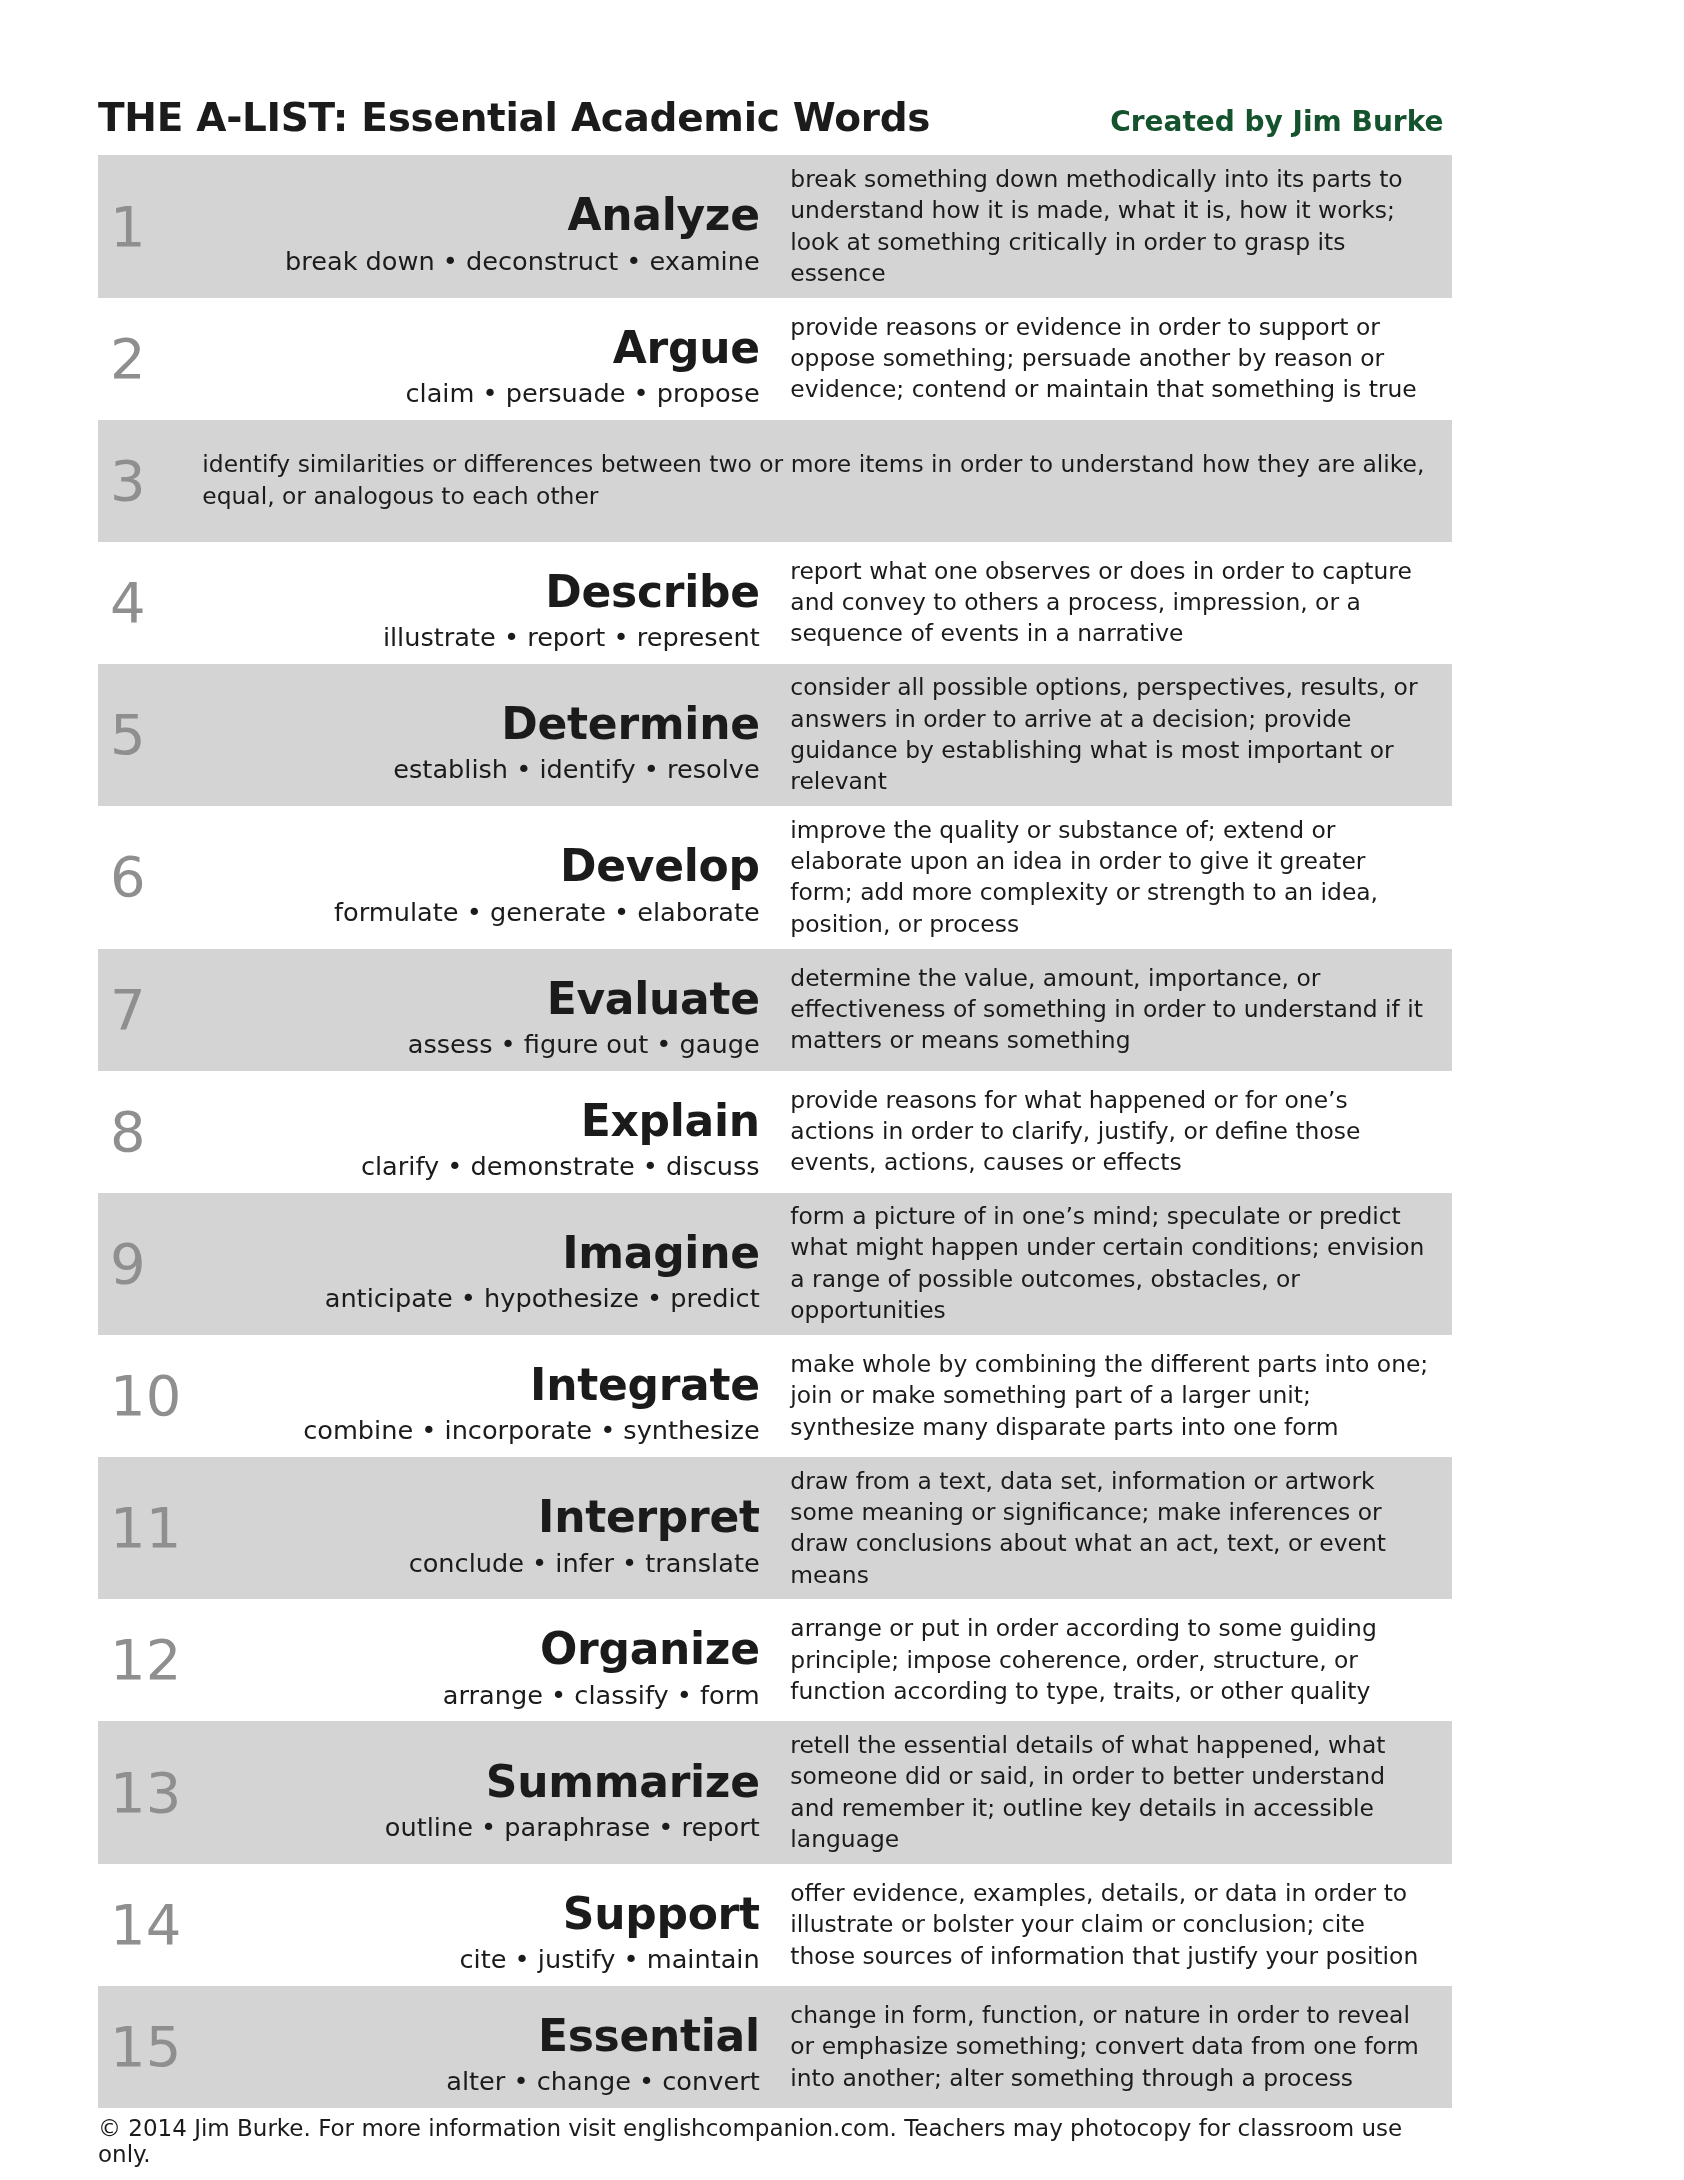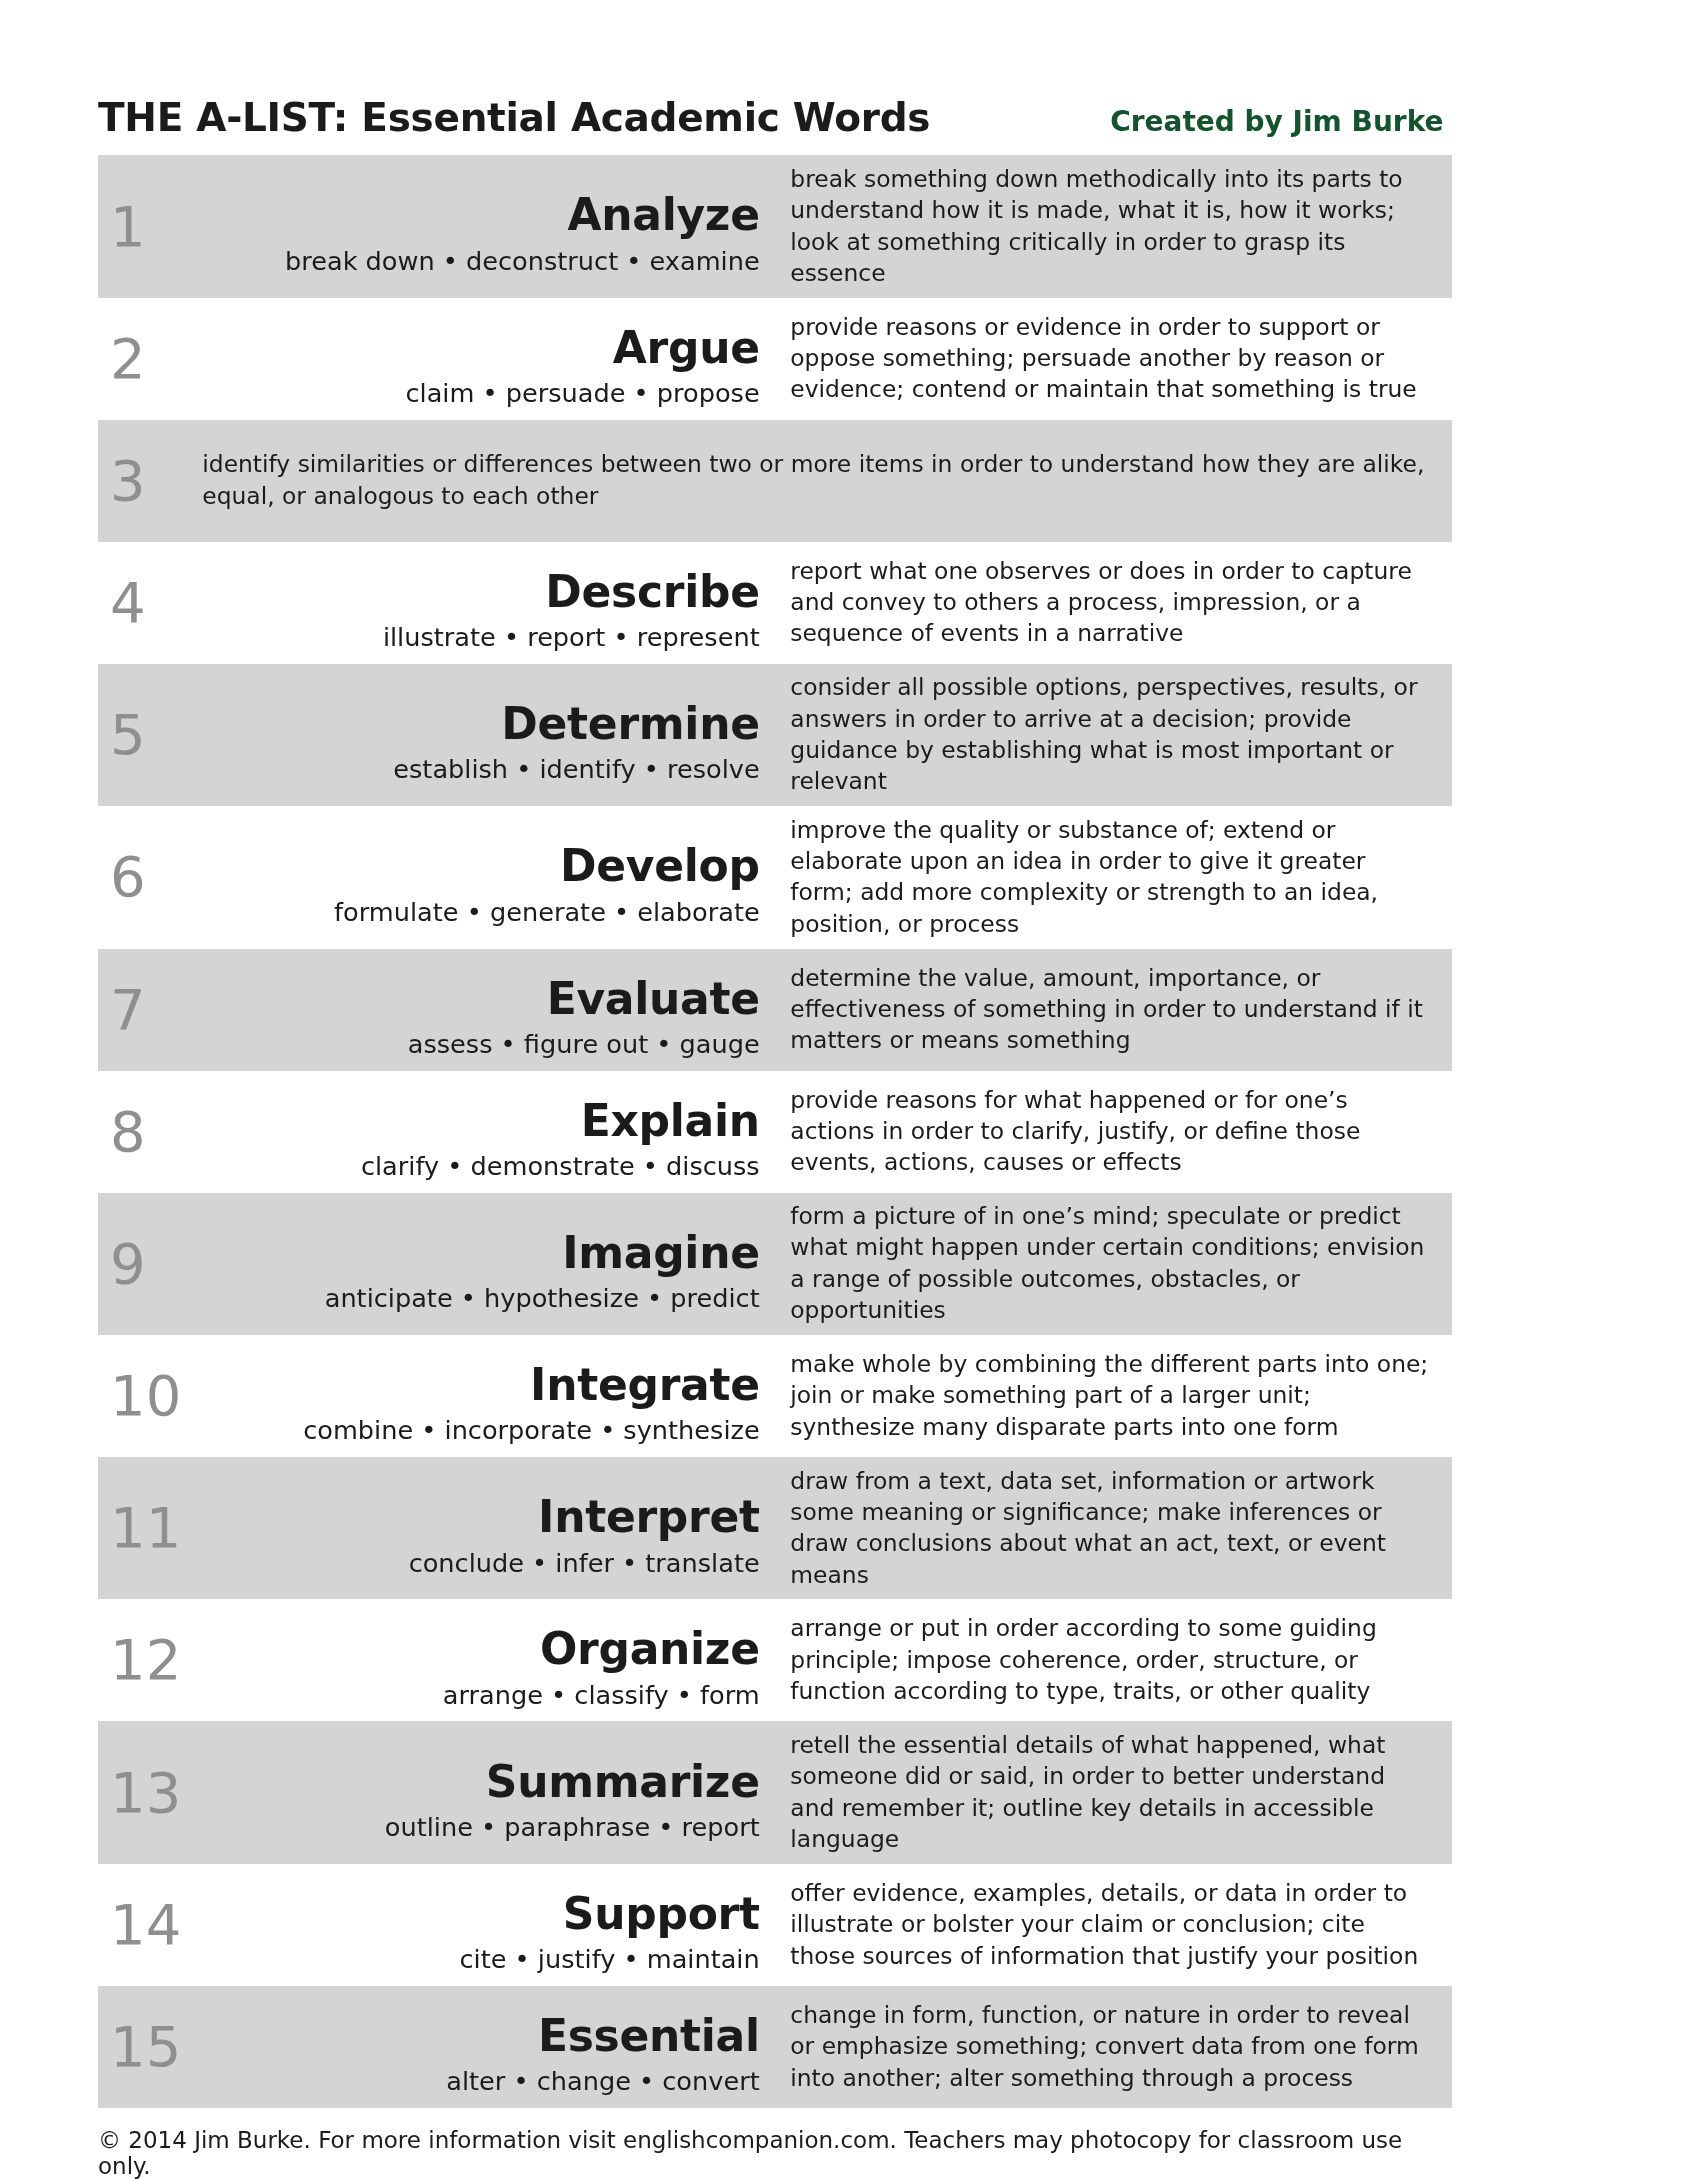--- a/index.html
+++ b/index.html
@@ -115,21 +115,21 @@
     box-sizing: border-box;
   }
   .def {
     font-size: 23.4px;
     line-height: 1.34;
     color: #1b1b1b;
   }
 
   
   .footer {
-    padding-top: 19px;
+    padding-top: 7px;
     font-size: 23px;
     color: #1b1b1b;
     text-align: left;
   }
 </style>
 </head>
 <body>
 
 <div class="page">
 

